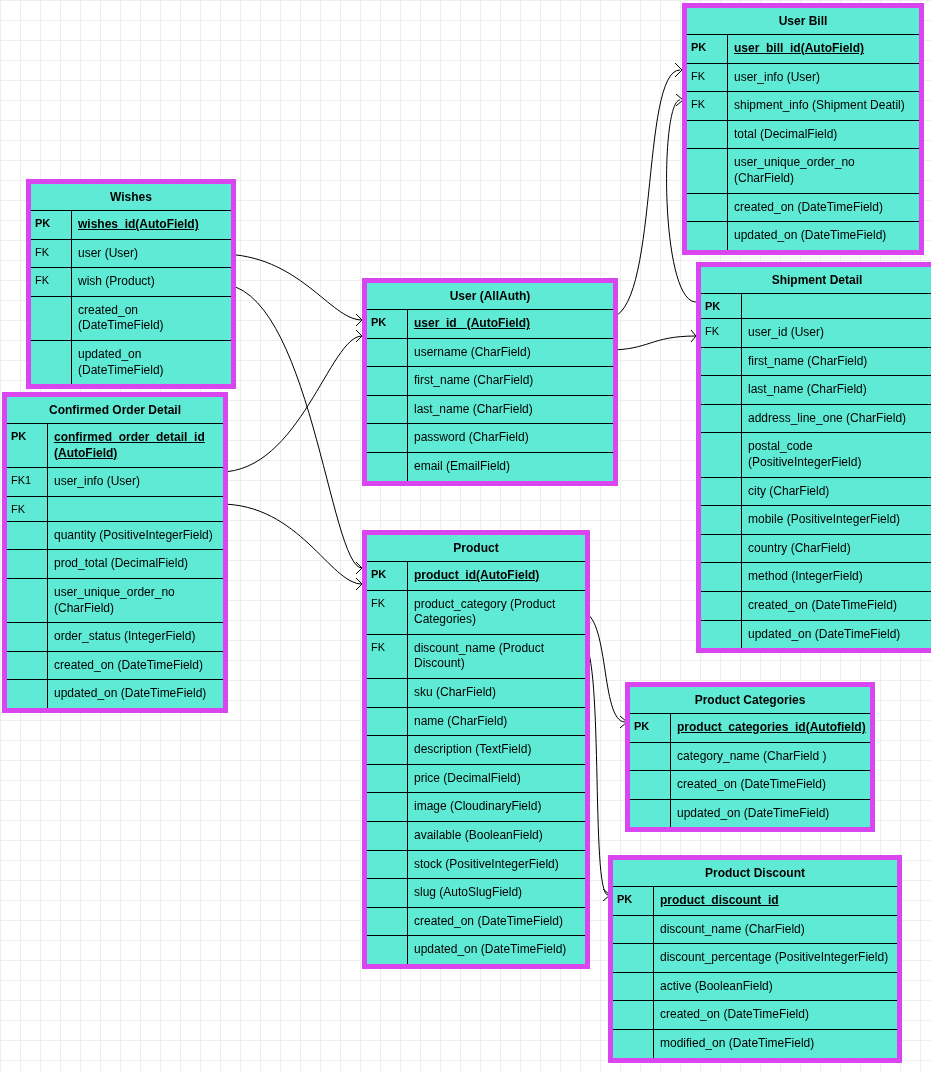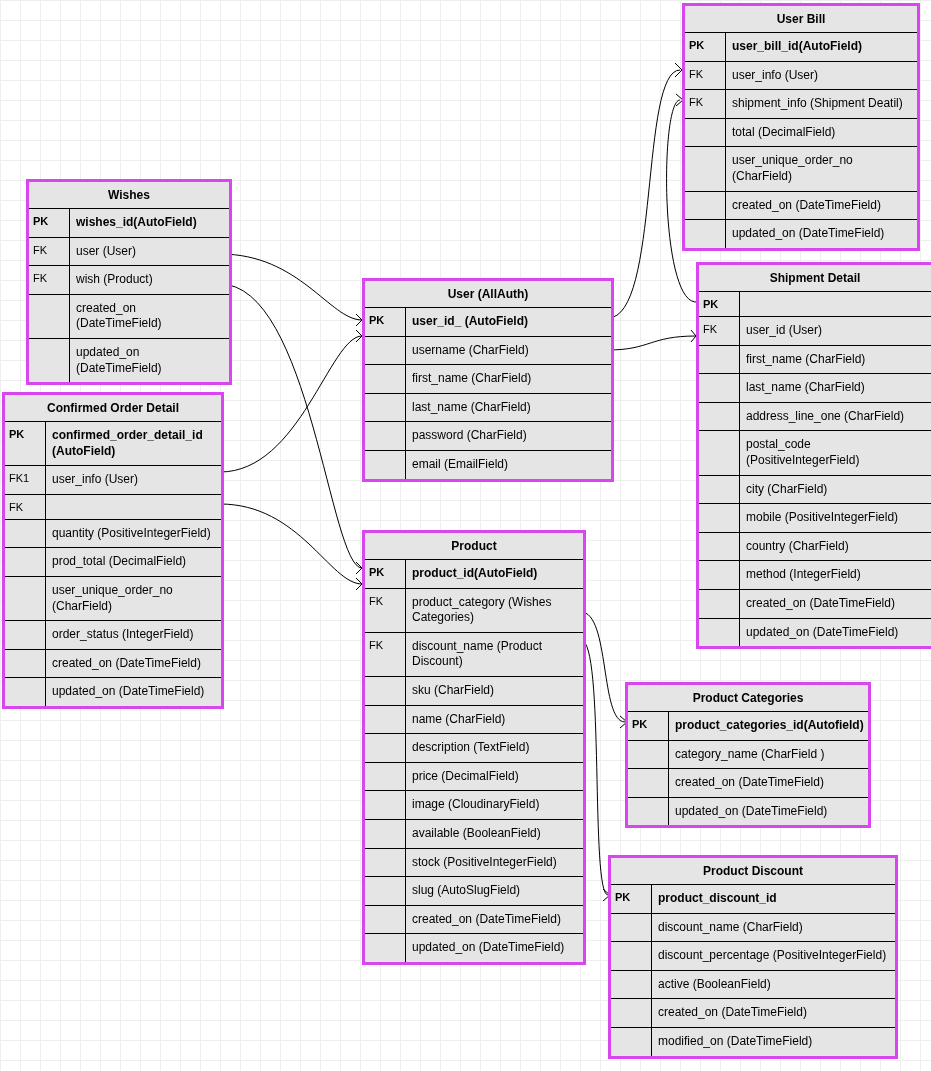--- a/index.html
+++ b/index.html
@@ -1,23 +1,23 @@
 <!DOCTYPE html>
 <html><head>
 <meta charset="utf-8">
 <style>
 html,body{margin:0;padding:0;width:931px;height:1071px;background:#fff;font-family:Helvetica,Arial,sans-serif;font-size:12px;color:#000;overflow:hidden}
 .grid{position:absolute;inset:0;background-image:linear-gradient(#eee 1px,transparent 1px),linear-gradient(90deg,#eee 1px,transparent 1px);background-size:20px 20px;z-index:0}
-.entity{position:absolute;background:#e5e5e5;border:3px solid #d946ef;z-index:2}
+.entity{position:absolute;background:#5eead4;border:5px solid #d946ef;z-index:2}
 .entity-title{text-align:center;font-weight:bold;padding:6px 4px;border-bottom:1px solid #000}
 .row{display:flex;align-items:stretch;border-bottom:1px solid #000}
 .row:last-child{border-bottom:none}
 .key-cell{width:32px;min-width:32px;border-right:1px solid #000;padding:6px 4px;font-weight:normal;font-size:11px;text-align:left}
 .field-cell{flex:1;padding:6px 6px;font-size:12px;line-height:1.3}
-.pk .field-cell{font-weight:bold;}
+.pk .field-cell{font-weight:bold;text-decoration:underline}
 svg.connectors{position:absolute;inset:0;z-index:1;pointer-events:none}
 svg.connectors path{stroke:#000;stroke-width:1;fill:none}
 </style>
 </head>
 <body>
 <div class="grid"></div>
 
 <svg class="connectors" viewBox="0 0 931 1071">
 
   <path d="M220 254 C 300 254, 330 320, 362 320"></path>
@@ -164,21 +164,21 @@
 
 <div class="entity" style="left:362px;top:530px;width:218px">
   <div class="entity-title">Product</div>
   <div>
       <div class="row pk">
         <div class="key-cell" style="font-weight: bold;">PK</div>
         <div class="field-cell">product_id(AutoField)</div>
       </div>
       <div class="row">
         <div class="key-cell">FK</div>
-        <div class="field-cell">product_category (Wishes Categories)</div>
+        <div class="field-cell">product_category (Product Categories)</div>
       </div>
       <div class="row">
         <div class="key-cell">FK</div>
         <div class="field-cell">discount_name (Product Discount)</div>
       </div>
       <div class="row">
         <div class="key-cell"></div>
         <div class="field-cell">sku (CharField)</div>
       </div>
       <div class="row">

